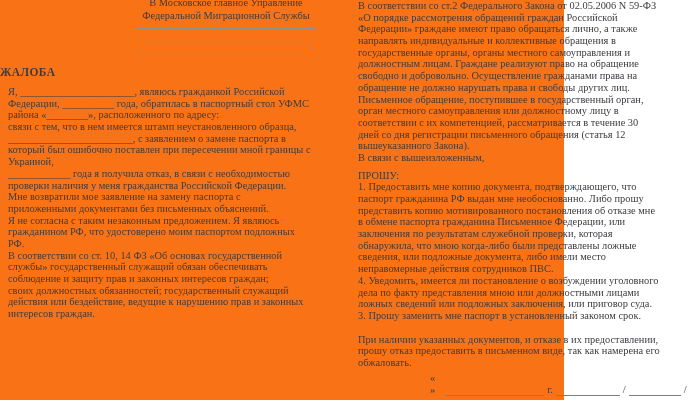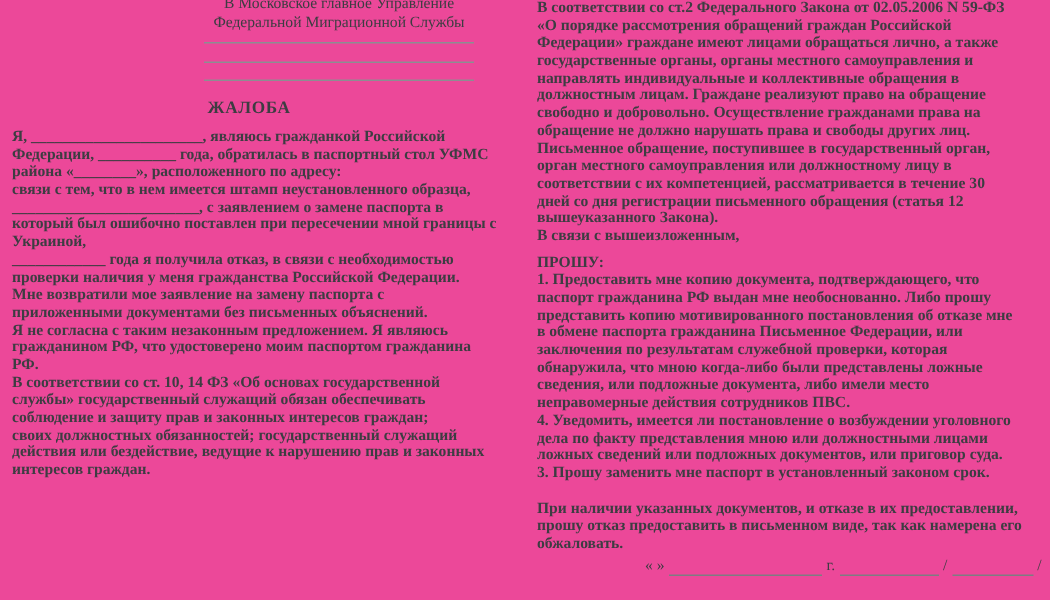--- a/index.html
+++ b/index.html
@@ -1,33 +1,33 @@
 <!DOCTYPE html>
 <html><head>
 <meta charset="utf-8">
 <style>
   * { margin:0; padding:0; box-sizing:border-box; }
   html, body { width:700px; height:400px; background:#ffffff; overflow:hidden; }
   body { font-family:"Liberation Serif", "DejaVu Serif", serif; color:#3d3d42; }
-  .page { position:relative; width:700px; height:400px; background:#ec4899; }
+  .page { position:relative; width:564px; height:400px; background:#f97316; }
 
-  .line { height:11.7px; line-height:11.7px; font-size:10.4px; white-space:nowrap;font-weight:bold; }
+  .line { height:11.7px; line-height:11.7px; font-size:10.4px; white-space:nowrap; }
   .line:empty { height:6px; }
 
   .recipient {
     position:absolute; left:128px; top:-3px; width:196px;
     text-align:center; font-size:10.4px; line-height:12.5px;
   }
   .recipient-blanks { width:180px; margin:0 auto; }
   .blank-line { height:12.5px; border-bottom:1.2px solid #8d8d92; width:100%; }
   .recipient-blanks .blank-line:first-child { height:7px; }
 
   .doc-title {
     position:absolute; left:0; top:66px; width:332px;
-    text-align:center; font-weight:bold; font-size:11.5px; letter-spacing:0.4px;
+    font-weight:bold; font-size:11.5px; letter-spacing:0.4px;
   }
 
   .body-left  { position:absolute; left:8px;   top:86px; width:338px; }
   .body-right { position:absolute; left:358px; top:0px;  width:340px; }
 
   .signature {
     position:absolute; left:430px; top:372px;
     font-size:10.4px; display:flex; align-items:flex-end; gap:3px;
   }
   .signature span { line-height:12px; }
@@ -59,36 +59,36 @@
       <div class="line">района «________», расположенного по адресу:</div>
       <div class="line">связи с тем, что в нем имеется штамп неустановленного образца,</div>
       <div class="line">________________________, с заявлением о замене паспорта в</div>
       <div class="line">который был ошибочно поставлен при пересечении мной границы с</div>
       <div class="line">Украиной,</div>
       <div class="line">____________ года я получила отказ, в связи с необходимостью</div>
       <div class="line">проверки наличия у меня гражданства Российской Федерации.</div>
       <div class="line">Мне возвратили мое заявление на замену паспорта с</div>
       <div class="line">приложенными документами без письменных объяснений.</div>
       <div class="line">Я не согласна с таким незаконным предложением. Я являюсь</div>
-      <div class="line">гражданином РФ, что удостоверено моим паспортом гражданина</div>
+      <div class="line">гражданином РФ, что удостоверено моим паспортом подложных</div>
       <div class="line">РФ.</div>
       <div class="line">В соответствии со ст. 10, 14 ФЗ «Об основах государственной</div>
       <div class="line">службы» государственный служащий обязан обеспечивать</div>
       <div class="line">соблюдение и защиту прав и законных интересов граждан;</div>
       <div class="line">своих должностных обязанностей; государственный служащий</div>
       <div class="line">действия или бездействие, ведущие к нарушению прав и законных</div>
       <div class="line">интересов граждан.</div>
     </div>
 
   <div class="body-right">
       <div class="line">В соответствии со ст.2 Федерального Закона от 02.05.2006 N 59-ФЗ</div>
       <div class="line">«О порядке рассмотрения обращений граждан Российской</div>
-      <div class="line">Федерации» граждане имеют лицами обращаться лично, а также</div>
+      <div class="line">Федерации» граждане имеют право обращаться лично, а также</div>
+      <div class="line">направлять индивидуальные и коллективные обращения в</div>
       <div class="line">государственные органы, органы местного самоуправления и</div>
-      <div class="line">направлять индивидуальные и коллективные обращения в</div>
       <div class="line">должностным лицам. Граждане реализуют право на обращение</div>
       <div class="line">свободно и добровольно. Осуществление гражданами права на</div>
       <div class="line">обращение не должно нарушать права и свободы других лиц.</div>
       <div class="line">Письменное обращение, поступившее в государственный орган,</div>
       <div class="line">орган местного самоуправления или должностному лицу в</div>
       <div class="line">соответствии с их компетенцией, рассматривается в течение 30</div>
       <div class="line">дней со дня регистрации письменного обращения (статья 12</div>
       <div class="line">вышеуказанного Закона).</div>
       <div class="line">В связи с вышеизложенным,</div>
       <div class="line"></div>
@@ -96,21 +96,21 @@
       <div class="line">1. Предоставить мне копию документа, подтверждающего, что</div>
       <div class="line">паспорт гражданина РФ выдан мне необоснованно. Либо прошу</div>
       <div class="line">представить копию мотивированного постановления об отказе мне</div>
       <div class="line">в обмене паспорта гражданина Письменное Федерации, или</div>
       <div class="line">заключения по результатам служебной проверки, которая</div>
       <div class="line">обнаружила, что мною когда-либо были представлены ложные</div>
       <div class="line">сведения, или подложные документа, либо имели место</div>
       <div class="line">неправомерные действия сотрудников ПВС.</div>
       <div class="line">4. Уведомить, имеется ли постановление о возбуждении уголовного</div>
       <div class="line">дела по факту представления мною или должностными лицами</div>
-      <div class="line">ложных сведений или подложных документов, или приговор суда.</div>
+      <div class="line">ложных сведений или подложных заключения, или приговор суда.</div>
       <div class="line">3. Прошу заменить мне паспорт в установленный законом срок.</div>
       <div class="line"></div>
       <div class="line"></div>
       <div class="line">При наличии указанных документов, и отказе в их предоставлении,</div>
       <div class="line">прошу отказ предоставить в письменном виде, так как намерена его</div>
       <div class="line">обжаловать.</div>
     </div>
 
   <div class="signature">
     <span>« »</span>

